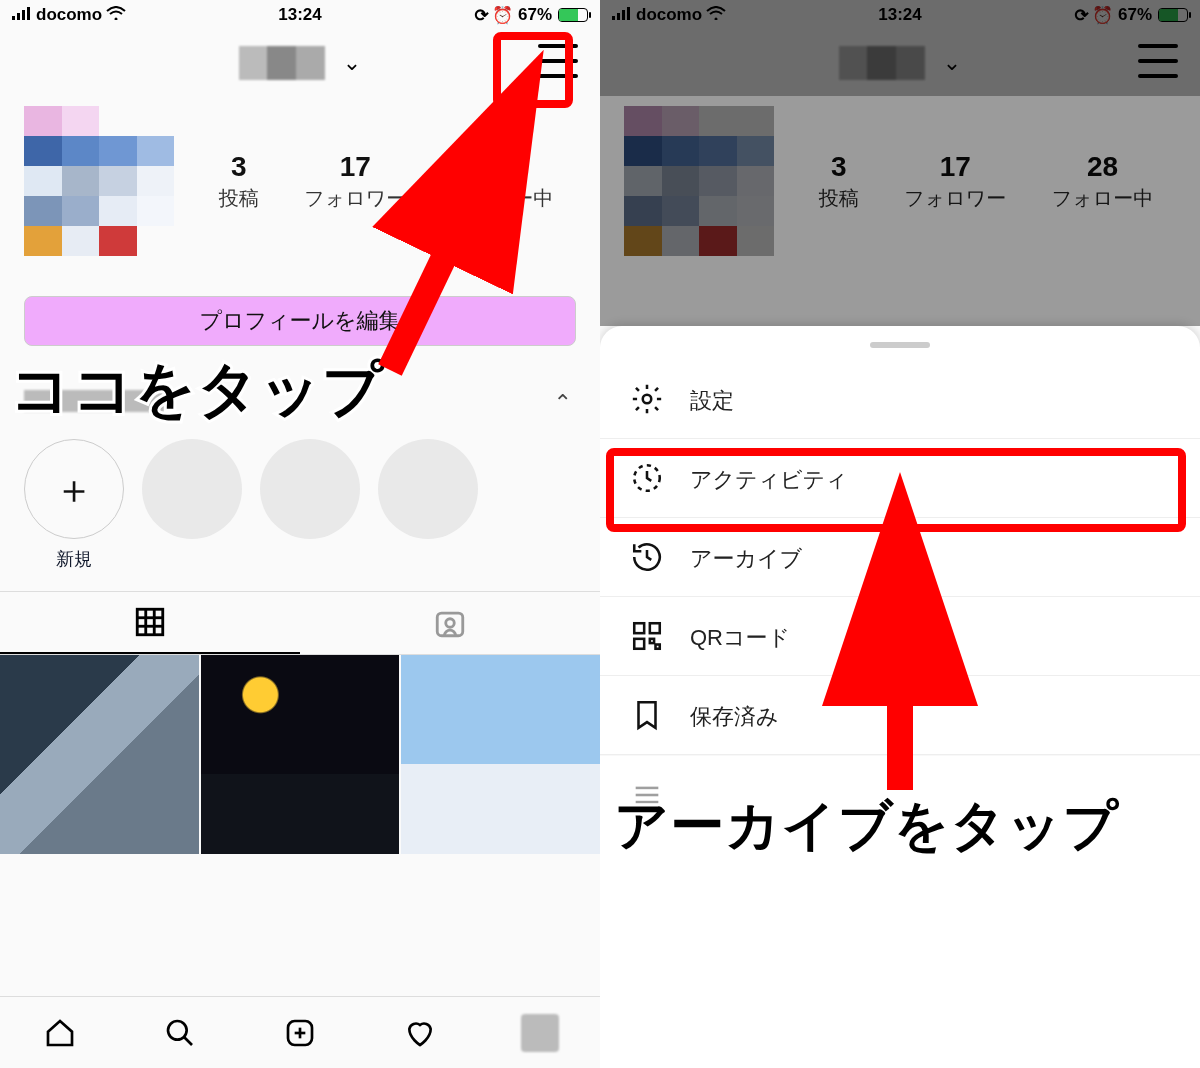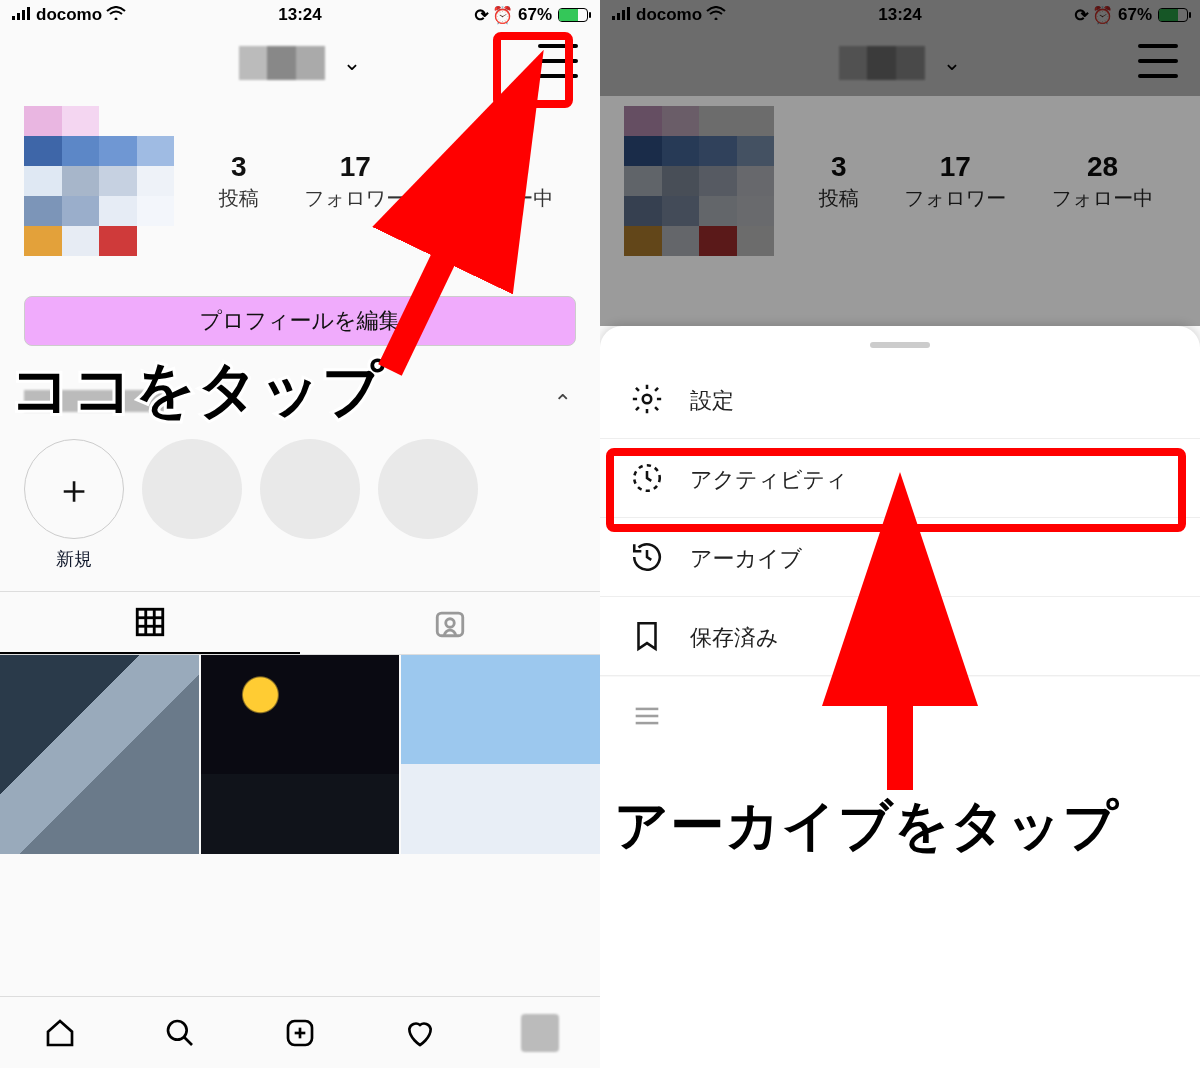--- a/index.html
+++ b/index.html
@@ -457,20 +457,32 @@
         <span class="micon">
           <svg viewBox="0 0 24 24">
               <path d="M3 12a9 9 0 1 0 3-6.7"></path>
               <polyline points="3 3 3 8 8 8"></polyline>
               <polyline points="12 7 12 12 15 14"></polyline>
             </svg>
         </span>
         <span>アーカイブ</span>
       </div>
 
+      <div class="menu-item">
+        <span class="micon">
+          <svg viewBox="0 0 24 24">
+              <rect x="3" y="3" width="7" height="7"></rect>
+              <rect x="14" y="3" width="7" height="7"></rect>
+              <rect x="3" y="14" width="7" height="7"></rect>
+              <rect x="14" y="14" width="3" height="3"></rect>
+              <rect x="18" y="18" width="3" height="3"></rect>
+            </svg>
+        </span>
+        <span>QRコード</span>
+      </div>
 
       <div class="menu-item">
         <span class="micon">
           <svg viewBox="0 0 24 24">
               <path d="M6 3h12v18l-6-4-6 4V3z"></path>
             </svg>
         </span>
         <span>保存済み</span>
       </div>
 

